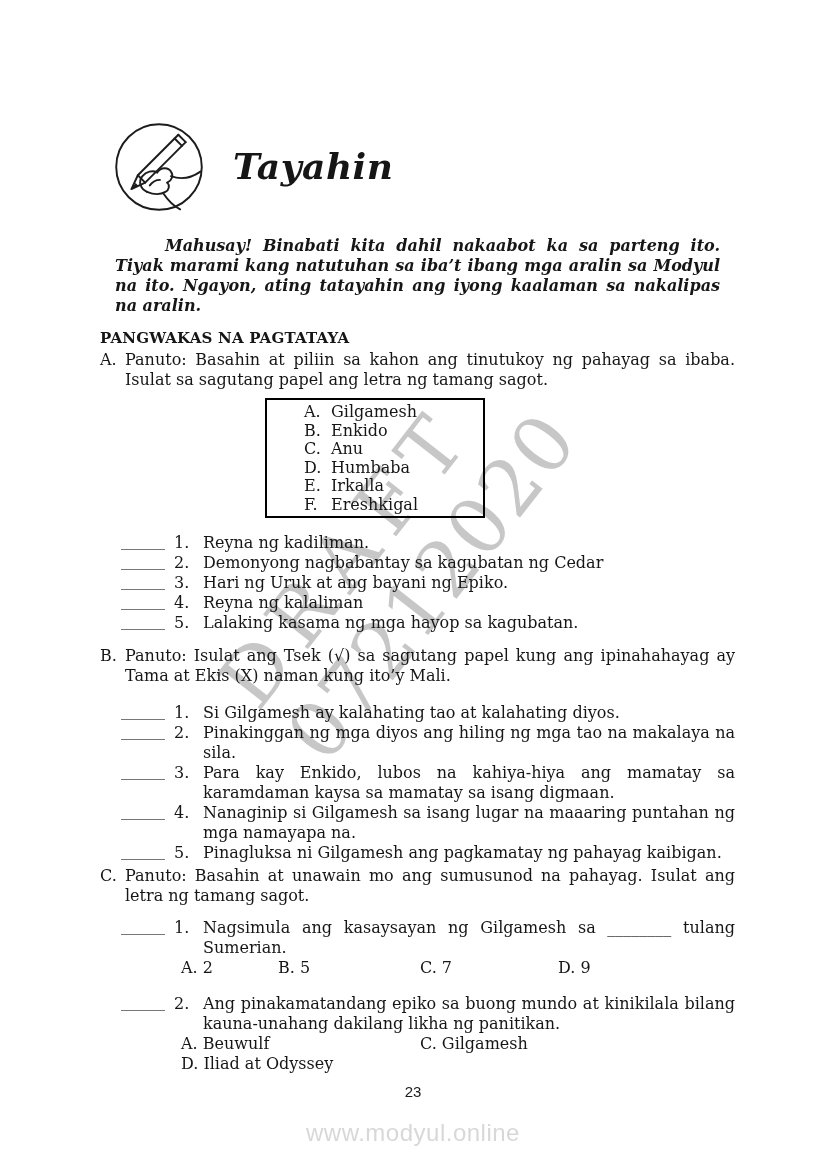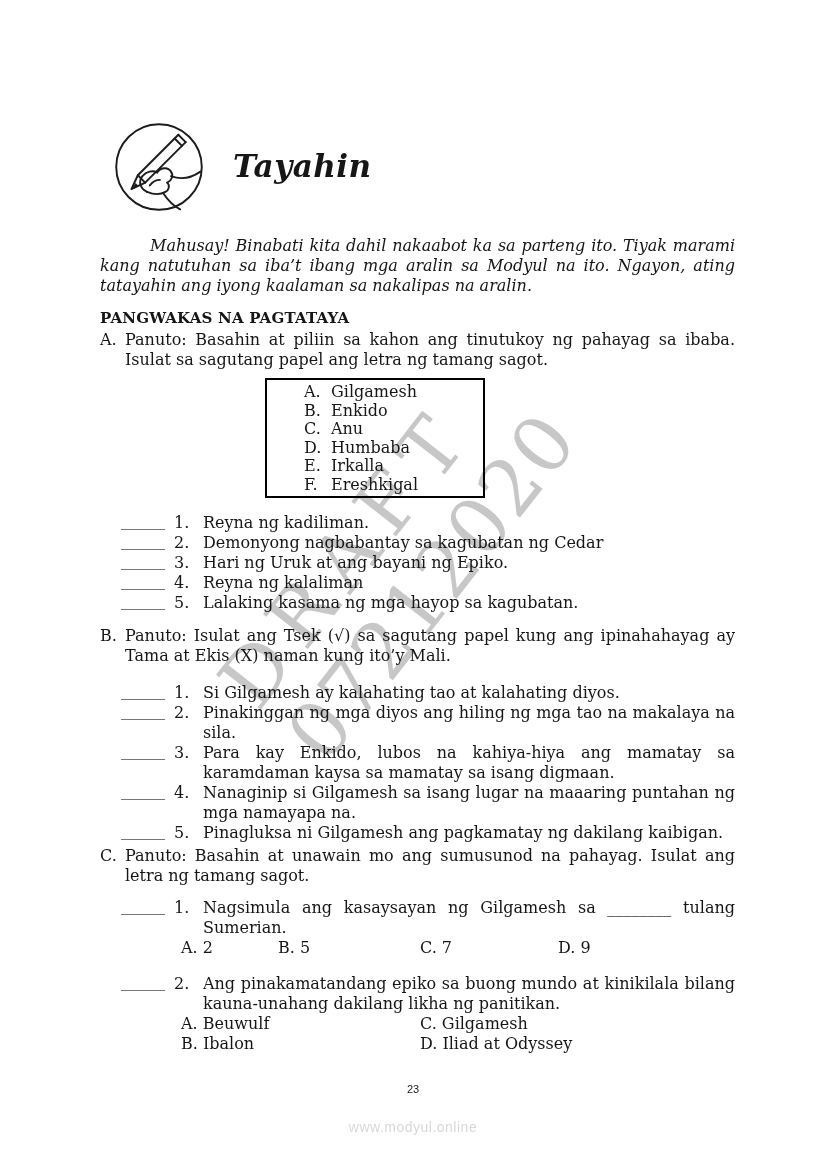--- a/index.html
+++ b/index.html
@@ -14,24 +14,24 @@
     transform:translate(-50%,-50%) rotate(-52deg);
     color:#c7c7c7;font-size:78px;line-height:86px;white-space:nowrap;
     font-family:"DejaVu Serif",serif;
   }
   .wm-draft .l1{letter-spacing:14px;}
   .wm-draft .l2{letter-spacing:2px;}
   
   .banner{display:flex;align-items:center;margin-top:121px;height:92px;}
   .banner .icon-wrap{width:92px;height:92px;margin-left:13px;flex:none;}
   .banner h1{
-    margin:0 0 2px 28px;font-size:31px;font-weight:bold;font-style:italic;
+    margin:0 0 2px 28px;font-size:36px;font-weight:bold;font-style:italic;
     letter-spacing:0.5px;
   }
-  .intro{margin:23px 0 0;text-indent:50px;text-align:justify;line-height:20px;font-style:italic;}
+  .intro{margin:23px 15px 0;text-indent:50px;text-align:justify;line-height:20px;font-style:italic;font-weight:bold;}
   h2.heading{margin:12px 0 0;font-size:15px;line-height:20px;letter-spacing:0.2px;}
   
   .panuto-row{display:flex;line-height:20px;}
   .panuto-a{margin-top:2px;}
   .panuto-b{margin-top:13px;}
   .panuto-c{margin-top:3px;}
   .part-label{flex:none;width:25px;}
   .panuto-text{flex:1;text-align:justify;}
   
   .choice-box{
@@ -58,25 +58,25 @@
   .op2{flex:none;width:142px;}
   .op3{flex:none;width:138px;}
   .op4{flex:1;}
   .opts-grid{margin-left:81px;line-height:20px;}
   .opt-row{display:flex;}
   .opt-left{flex:none;width:239px;}
   .opt-right{flex:1;}
   
   .page-num{
     position:absolute;left:0;right:0;top:1083px;text-align:center;z-index:2;
-    font-family:"Liberation Sans",sans-serif;font-size:11px;color:#1a1a1a;
+    font-family:"Liberation Sans",sans-serif;font-size:15px;color:#1a1a1a;
   }
   .site-wm{
     position:absolute;left:0;right:0;top:1119px;text-align:center;z-index:2;
-    font-family:"Liberation Sans",sans-serif;font-size:14px;color:#d8d8d8;
+    font-family:"Liberation Sans",sans-serif;font-size:24px;color:#d8d8d8;
     letter-spacing:0.5px;
   }
   svg .ln{fill:none;stroke:#1c1c1c;stroke-width:2.1;stroke-linecap:round;stroke-linejoin:round;}
 </style>
 </head>
 <body>
 
 <div class="page">
 
   <div class="wm-draft">
@@ -196,21 +196,21 @@
         <div class="item-text">Para kay Enkido, lubos na kahiya-hiya ang mamatay sa karamdaman kaysa sa mamatay sa isang digmaan.</div>
       </div>
       <div class="item-row">
         <span class="blank"></span>
         <span class="num">4.</span>
         <div class="item-text">Nanaginip si Gilgamesh sa isang lugar na maaaring puntahan ng mga namayapa na.</div>
       </div>
       <div class="item-row">
         <span class="blank"></span>
         <span class="num">5.</span>
-        <div class="item-text">Pinagluksa ni Gilgamesh ang pagkamatay ng dakilang kaibigan.</div>
+        <div class="item-text">Pinagluksa ni Gilgamesh ang pagkamatay ng pahayag kaibigan.</div>
       </div>
     </div>
 
     <div class="panuto-row panuto-c">
       <span class="part-label">C.</span>
       <div class="panuto-text">Panuto: Basahin at unawain mo ang sumusunod na pahayag. Isulat ang letra ng tamang sagot.</div>
     </div>
 
     <div class="citem1">
       <div class="item-row">
@@ -231,21 +231,20 @@
         <span class="blank"></span>
         <span class="num">2.</span>
         <div class="item-text">Ang pinakamatandang epiko sa buong mundo at kinikilala bilang kauna-unahang dakilang likha ng panitikan.</div>
       </div>
       <div class="opts-grid">
         <div class="opt-row">
           <span class="opt-left">A. Beuwulf</span>
           <span class="opt-right">C. Gilgamesh</span>
         </div>
         <div class="opt-row">
-          <span class="opt-left">B. Ibalon</span>
           <span class="opt-right">D. Iliad at Odyssey</span>
         </div>
       </div>
     </div>
 
   </div>
 
   <div class="page-num">23</div>
   <div class="site-wm">www.modyul.online</div>
 

